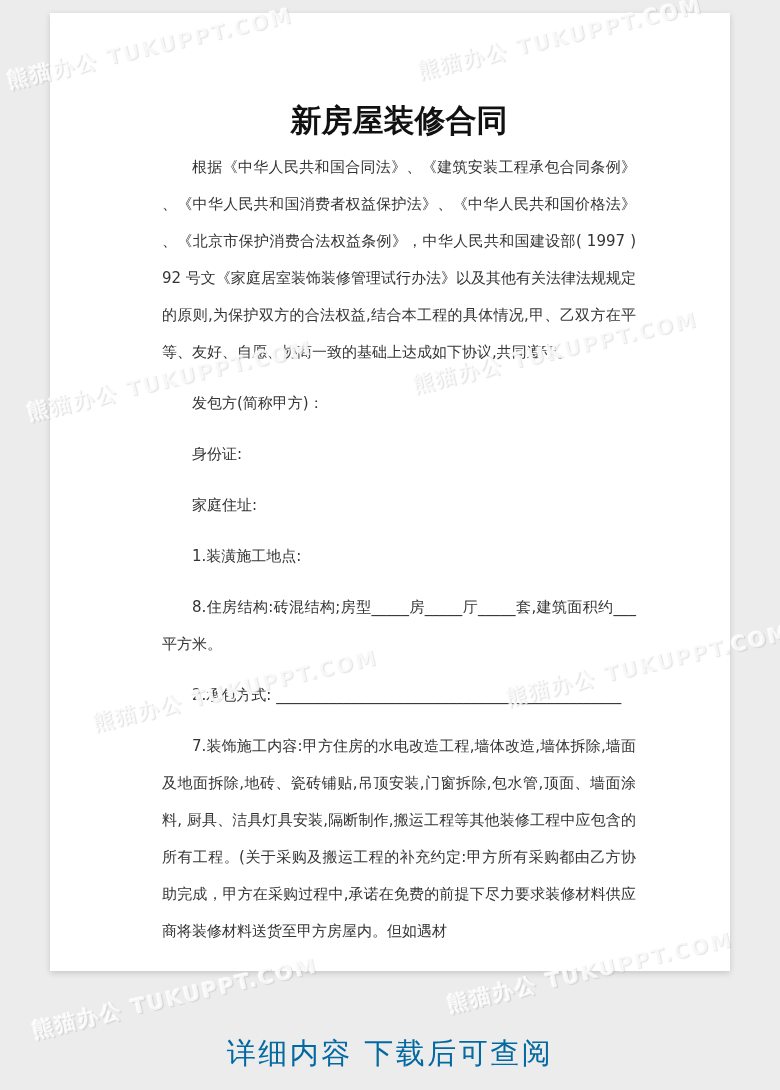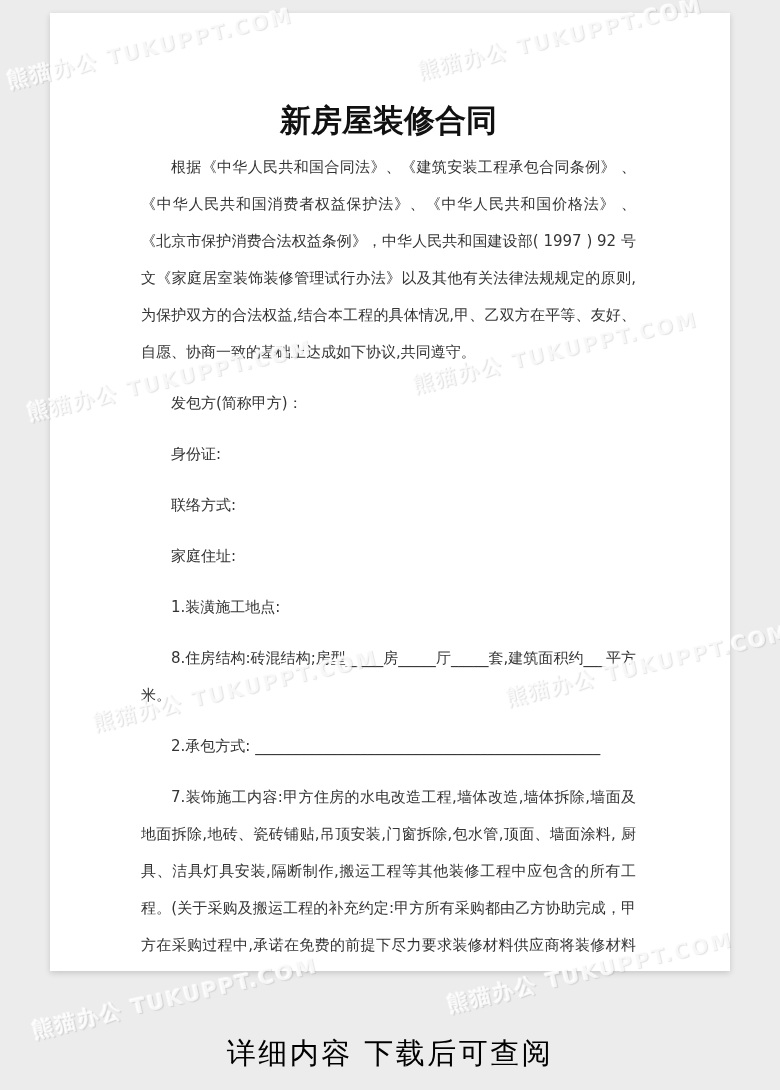--- a/index.html
+++ b/index.html
@@ -19,21 +19,21 @@
     left: 50px;
     top: 13px;
     width: 680px;
     height: 958px;
     background: #ffffff;
     box-shadow: 0 2px 6px rgba(0,0,0,0.16);
     overflow: hidden;
     z-index: 1;
   }
   .content {
-    padding: 84px 80px 0 77px;
+    padding: 84px 80px 0 98px;
   }
   .doc-title {
     margin: 0;
     font-size: 31px;
     line-height: 46px;
     font-weight: bold;
     text-align: center;
     color: #111111;
   }
   .doc-par {
@@ -68,21 +68,21 @@
   }
   .footer-caption {
     position: absolute;
     left: 0;
     top: 1031px;
     width: 780px;
     text-align: center;
     font-size: 29px;
     line-height: 44px;
     letter-spacing: 2.5px;
-    color: #000000;
+    color: #0369a1;
     z-index: 4;
   }
 </style>
 </head>
 <body>
 
 <div class="wm-layer">
     <span class="wm" style="left: 150px; top: 48px;">熊猫办公 TUKUPPT.COM</span>
     <span class="wm" style="left: 560px; top: 38px;">熊猫办公 TUKUPPT.COM</span>
     <span class="wm" style="left: 170px; top: 380px;">熊猫办公 TUKUPPT.COM</span>
@@ -92,21 +92,20 @@
     <span class="wm" style="left: 175px; top: 998px;">熊猫办公 TUKUPPT.COM</span>
     <span class="wm" style="left: 590px; top: 972px;">熊猫办公 TUKUPPT.COM</span>
   </div>
 
 <div class="page">
   <div class="content">
     <h1 class="doc-title">新房屋装修合同</h1>
     <p class="doc-par gap-top">根据《中华人民共和国合同法》、《建筑安装工程承包合同条例》 、《中华人民共和国消费者权益保护法》、《中华人民共和国价格法》 、《北京市保护消费合法权益条例》，中华人民共和国建设部( 1997 ) 92 号文《家庭居室装饰装修管理试行办法》以及其他有关法律法规规定的原则,为保护双方的合法权益,结合本工程的具体情况,甲、乙双方在平等、友好、自愿、协商一致的基础上达成如下协议,共同遵守。</p>
     <p class="doc-par">发包方(简称甲方)：</p>
     <p class="doc-par">身份证:</p>
-    <p class="doc-par">联络方式:</p>
     <p class="doc-par">家庭住址:</p>
     <p class="doc-par">1.装潢施工地点:</p>
     <p class="doc-par">8.住房结构:砖混结构;房型_____房_____厅_____套,建筑面积约___平方米。</p>
     <p class="doc-par">2.承包方式: ______________________________________________</p>
     <p class="doc-par gap-top">7.装饰施工内容:甲方住房的水电改造工程,墙体改造,墙体拆除,墙面及地面拆除,地砖、瓷砖铺贴,吊顶安装,门窗拆除,包水管,顶面、墙面涂料, 厨具、洁具灯具安装,隔断制作,搬运工程等其他装修工程中应包含的所有工程。(关于采购及搬运工程的补充约定:甲方所有采购都由乙方协助完成，甲方在采购过程中,承诺在免费的前提下尽力要求装修材料供应商将装修材料送货至甲方房屋内。但如遇材</p>
   </div>
 </div>
 
 <div class="footer-caption">详细内容 下载后可查阅</div>
 

